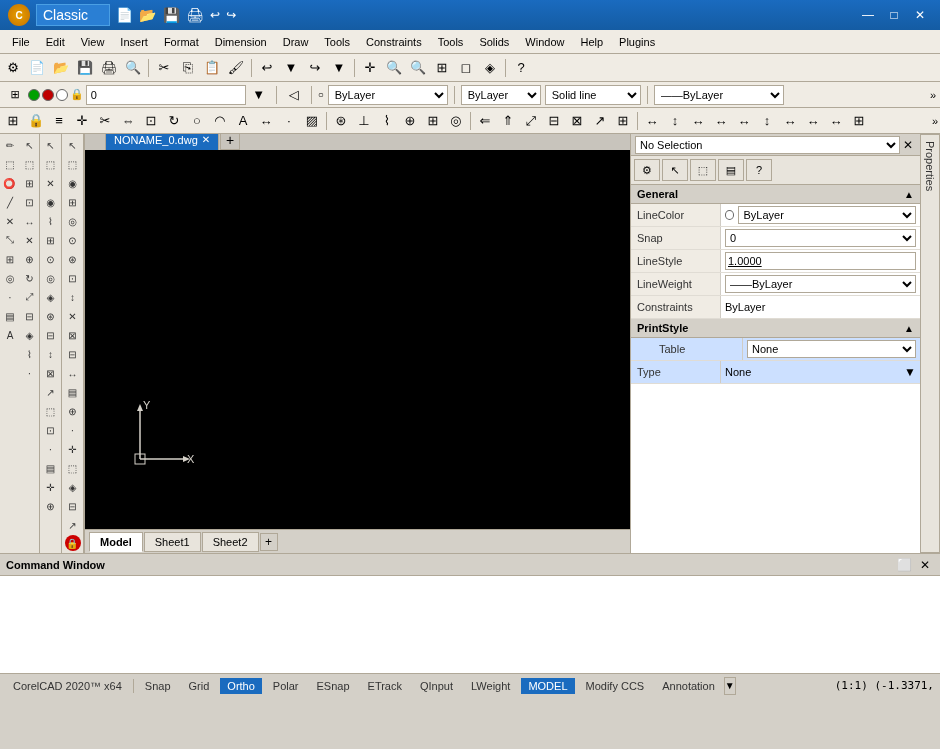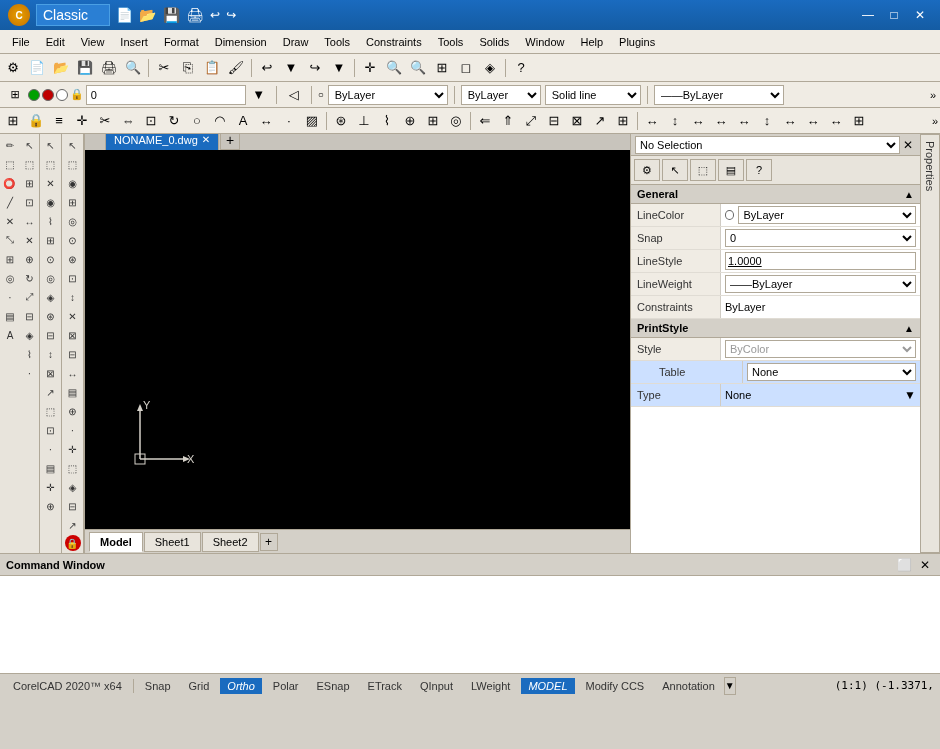--- a/index.html
+++ b/index.html
@@ -84,21 +84,21 @@
     #command-window { height: 120px; background: #f8f8f8; border-top: 1px solid #b0a898; display: flex; flex-direction: column; }
     #command-header { background: #d4d0c8; display: flex; align-items: center; justify-content: space-between; height: 22px; padding: 0 6px; border-bottom: 1px solid #b0a898; }
     #command-title { font-size: 11px; font-weight: bold; }
     #command-controls { display: flex; gap: 2px; }
     .cmd-btn { background: none; border: none; cursor: pointer; font-size: 12px; width: 18px; height: 18px; display: flex; align-items: center; justify-content: center; }
     #command-body { flex: 1; background: white; padding: 2px 4px; overflow-y: auto; }
 
     
     #status-bar { background: #d4d0c8; border-top: 1px solid #b0a898; height: 24px; display: flex; align-items: center; padding: 0 6px; gap: 4px; font-size: 11px; }
     .status-item { padding: 1px 6px; border: 1px solid transparent; cursor: pointer; color: #333; white-space: nowrap; }
-    .status-item.active { background: #1a6bbf; color: white; border-color: #1a6bbf; font-style: italic; }
+    .status-item.active { background: #1a6bbf; color: white; border-color: #1a6bbf; }
     .status-sep { width: 1px; height: 14px; background: #b0a898; }
     #status-coords { margin-left: auto; font-family: monospace; font-size: 11px; }
     #status-annotation { display: flex; align-items: center; gap: 2px; }
 
     
     #coord-svg { position: absolute; bottom: 40px; left: 30px; }
 
     
     #right-wrapper { position: relative; display: flex; }
     #props-side-tab { writing-mode: vertical-rl; background: #e8e4dc; border: 1px solid #b0a898; padding: 6px 3px; cursor: pointer; font-size: 11px; color: #333; display: flex; align-items: center; }
@@ -431,28 +431,20 @@
           <div class="prop-value">
             <span>ByLayer</span>
           </div>
         </div>
 
         <div class="section-header">
           <span>PrintStyle</span>
           <span class="section-collapse">▲</span>
         </div>
 
-        <div class="prop-row">
-          <div class="prop-label">Style</div>
-          <div class="prop-value">
-            <select class="prop-dropdown" style="color:#999;">
-              <option>ByColor</option>
-            </select>
-          </div>
-        </div>
 
         <div class="prop-row prop-selected">
           <div class="prop-label" style="background:#cce0ff;margin-left:22px;">Table</div>
           <div class="prop-value">
             <select class="prop-dropdown">
               <option>None</option>
             </select>
           </div>
         </div>
 

